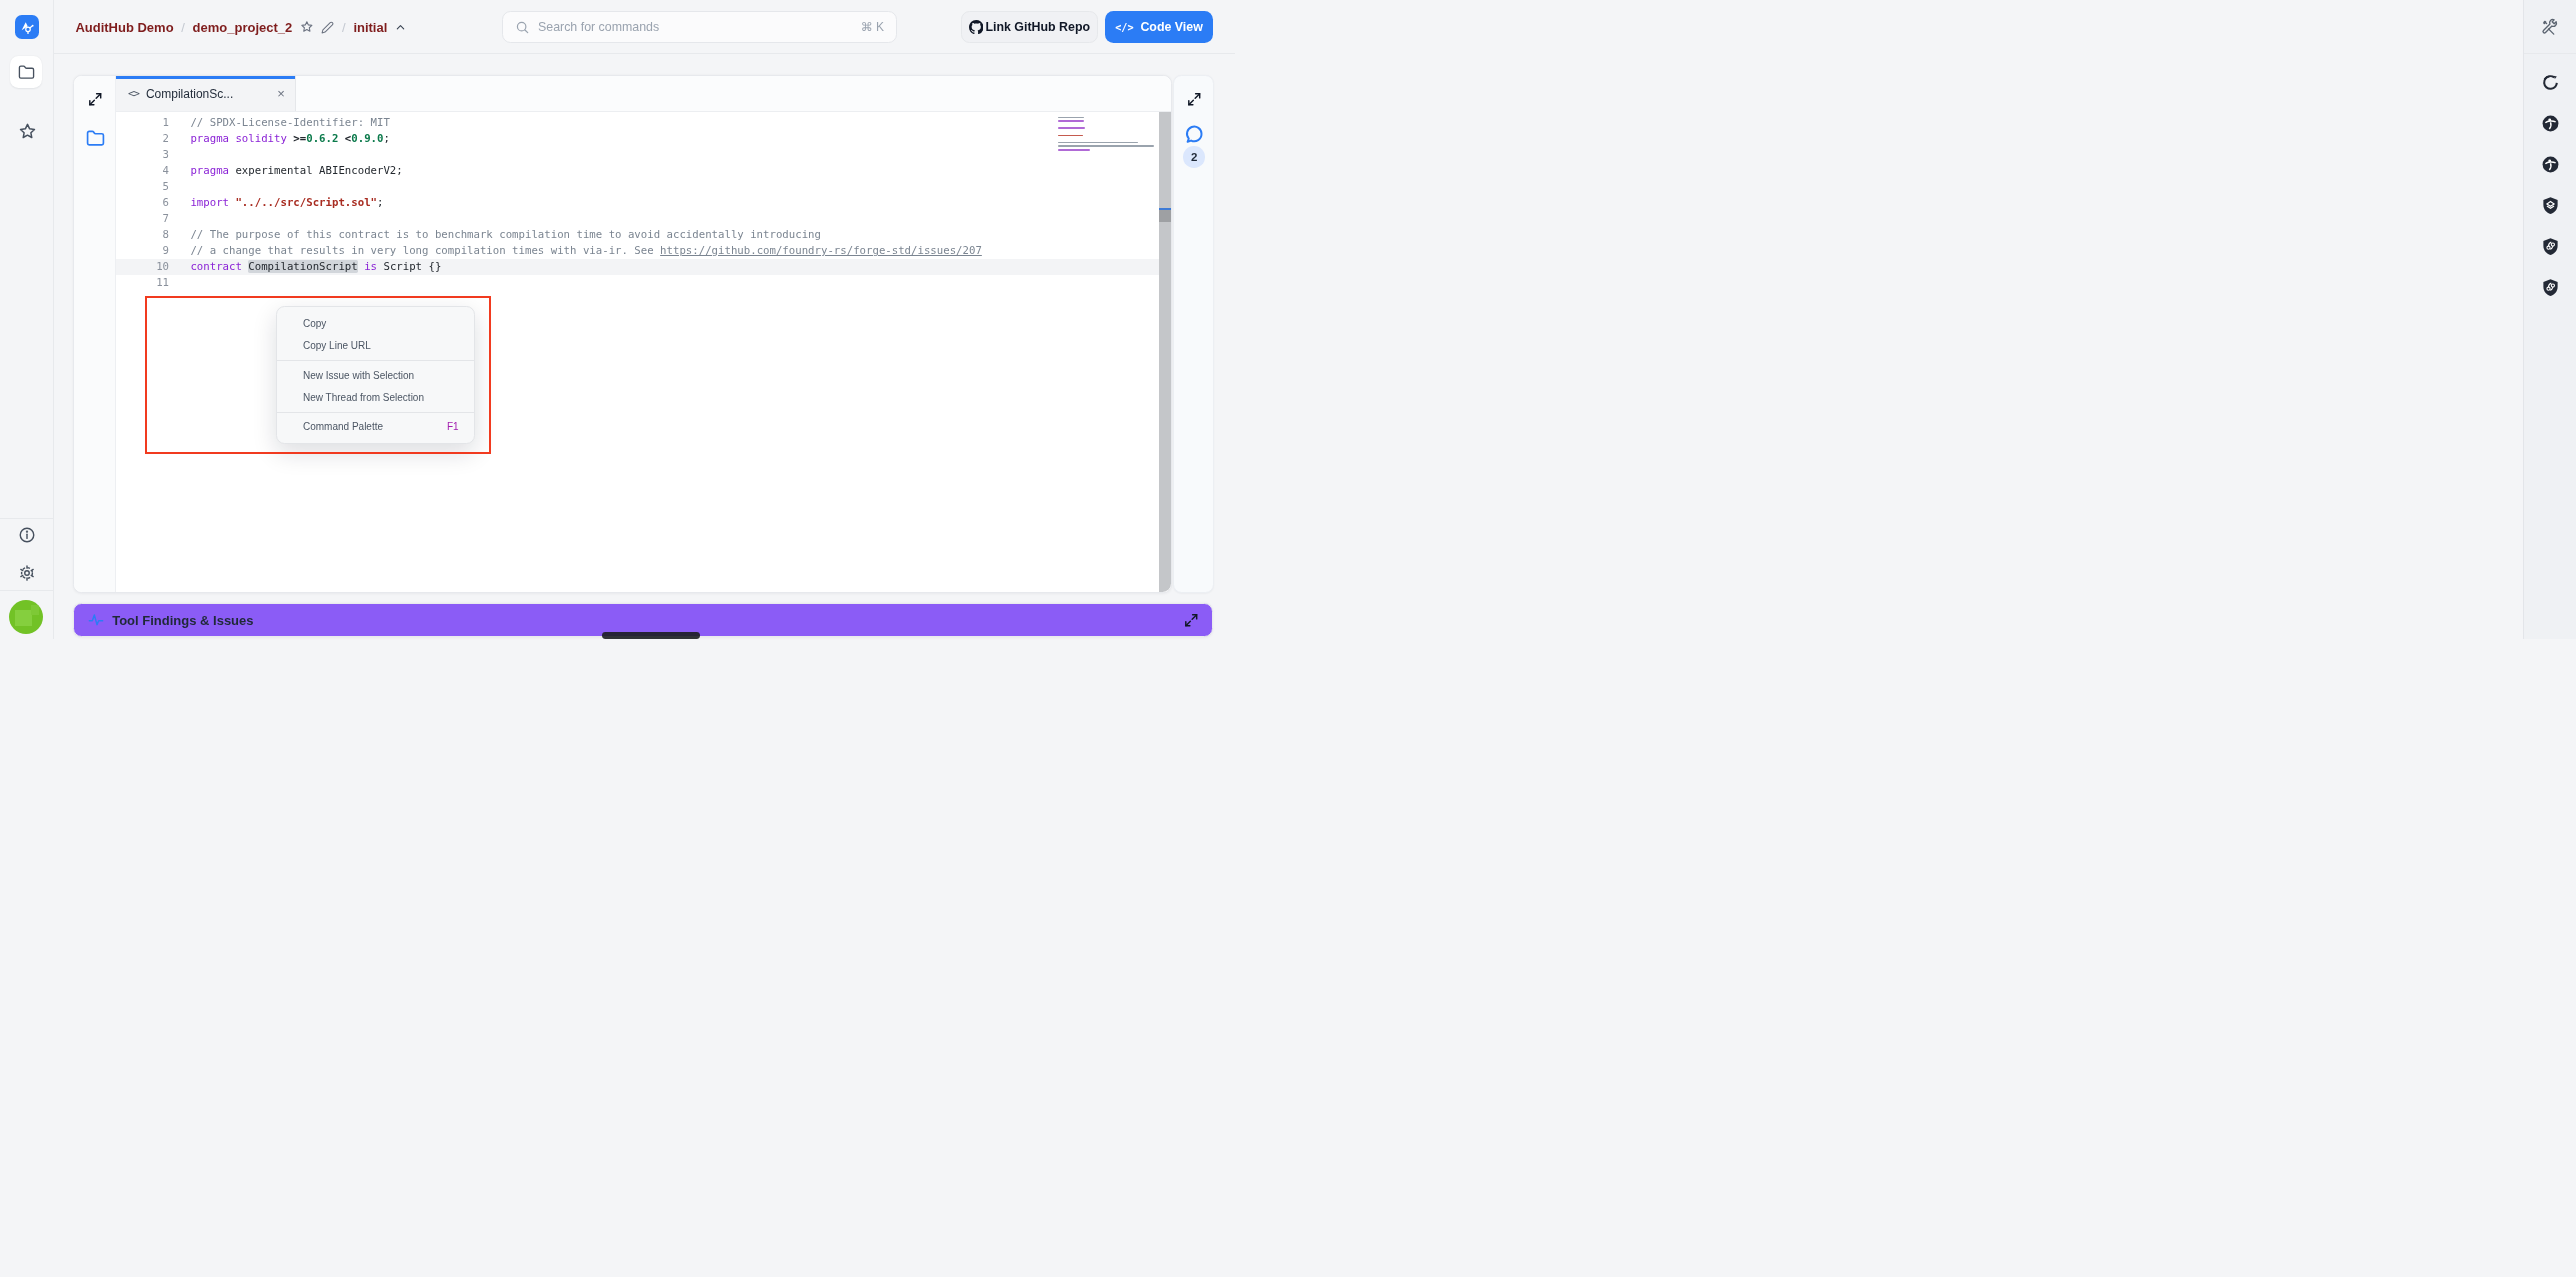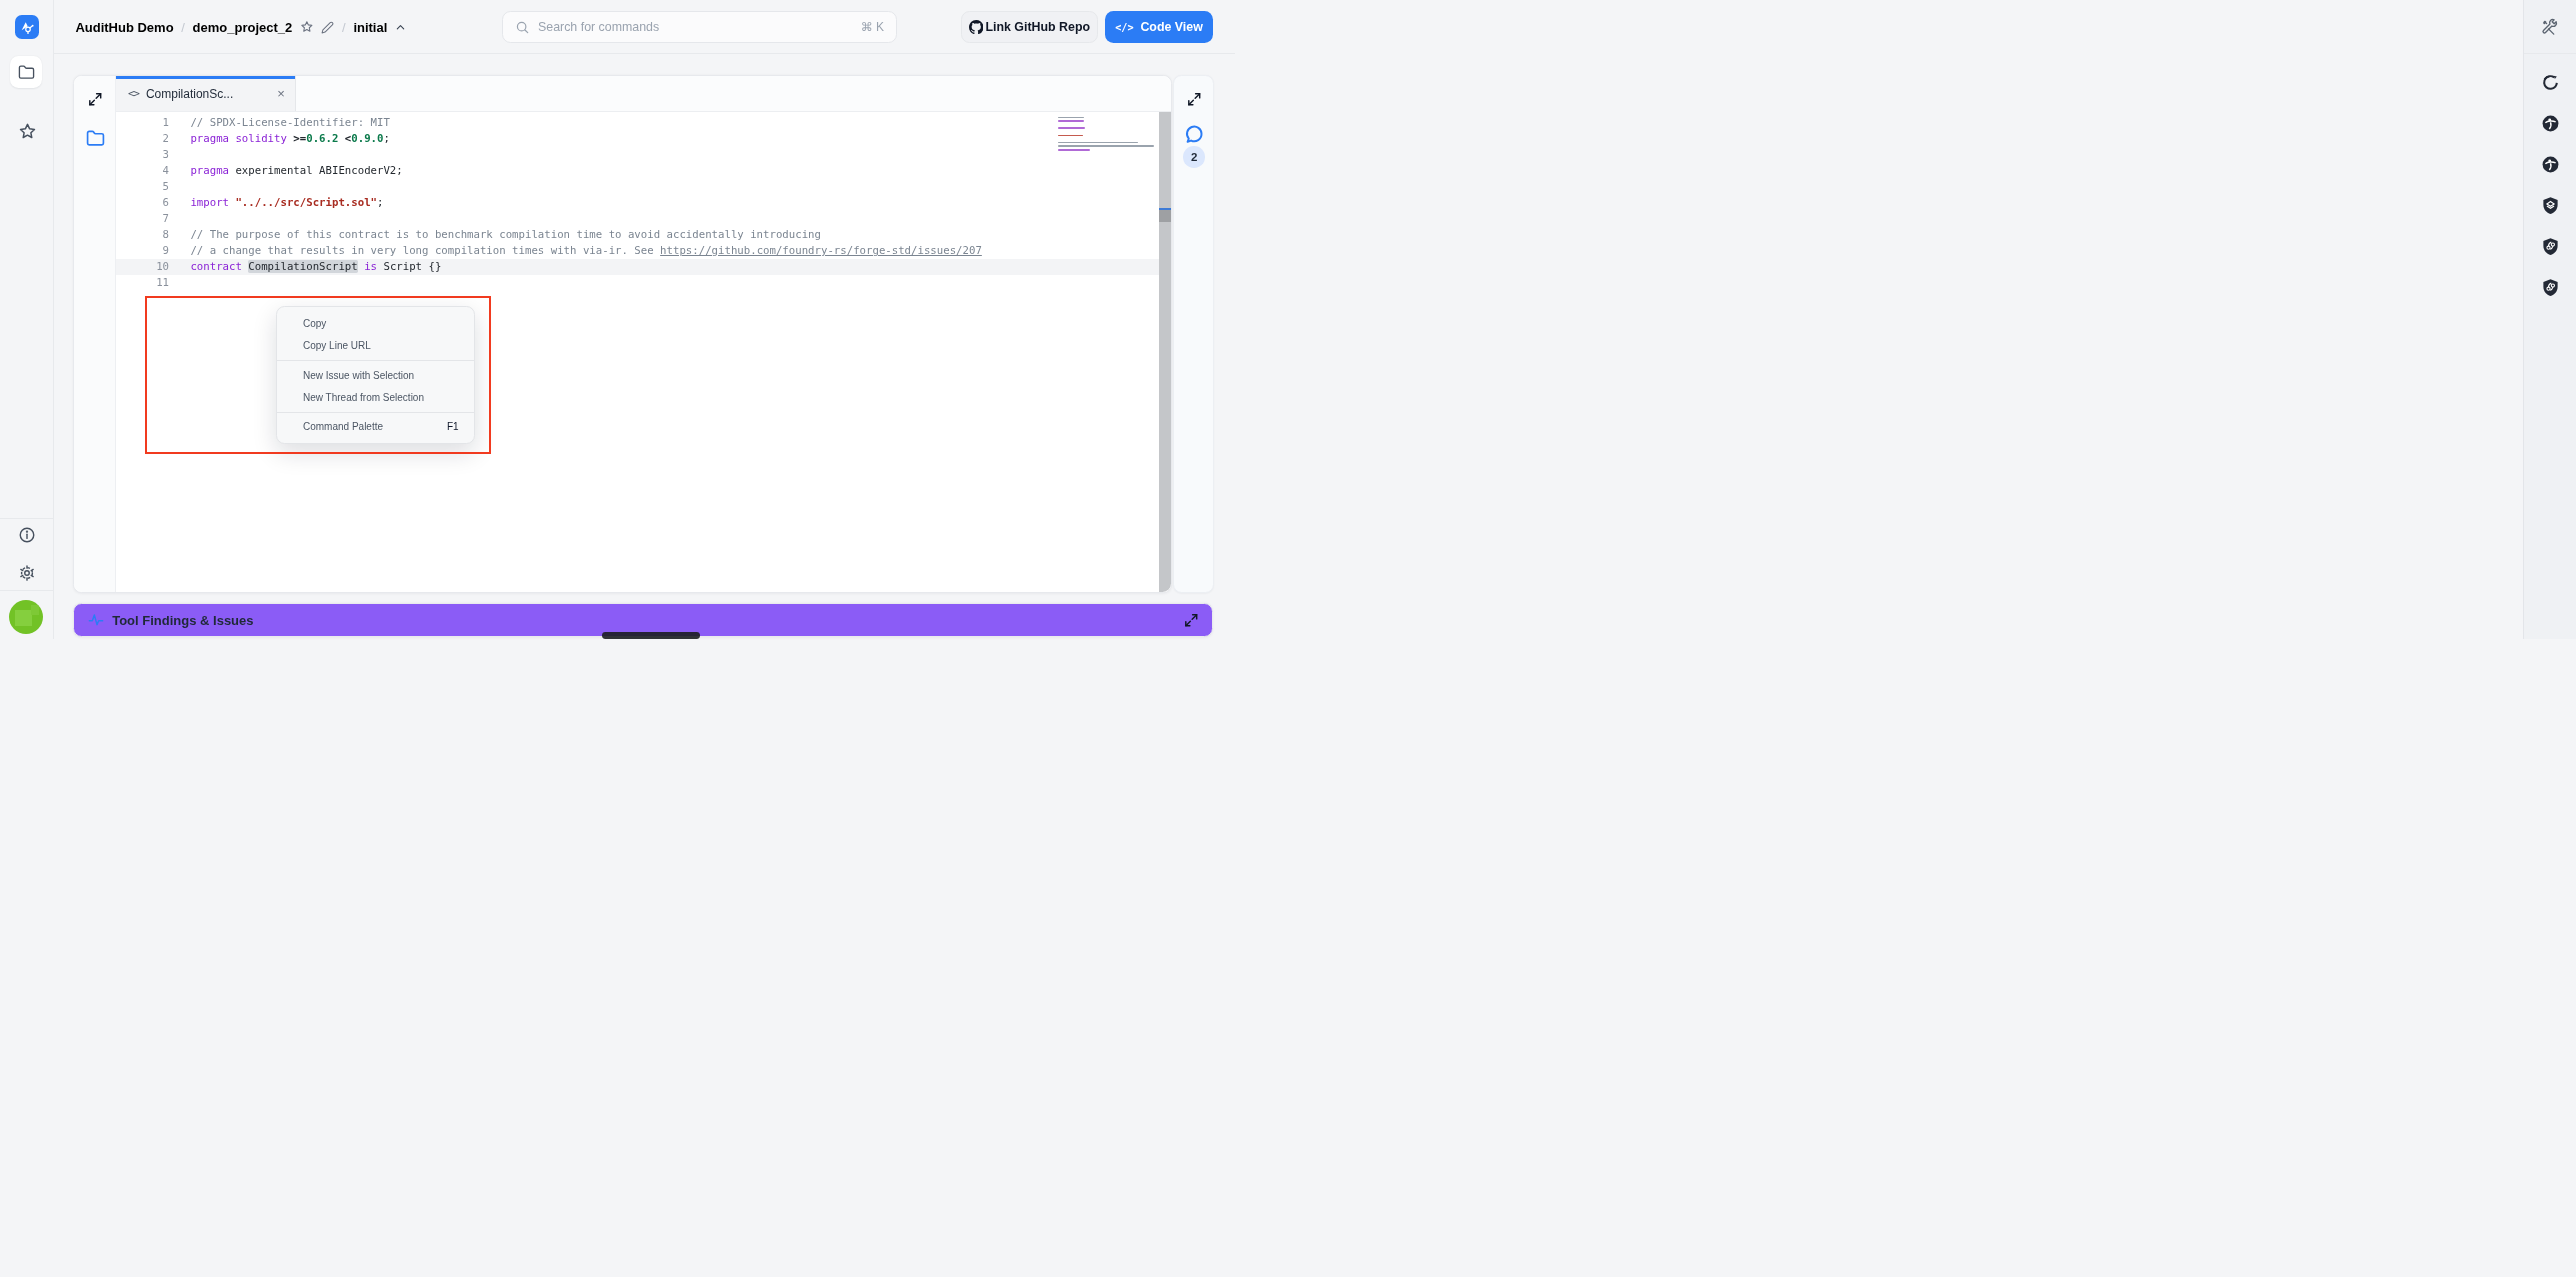--- a/index.html
+++ b/index.html
@@ -17,21 +17,21 @@
   .side-icon{position:absolute;left:0;width:54px;display:flex;justify-content:center;color:#46505e}
   .side-divider{position:absolute;left:0;width:54px;height:0.9px;background:#e7e9ec}
   .avatar{position:absolute;left:9.4px;top:600px;width:34px;height:34px;border-radius:50%;background:#72c226;overflow:hidden}
   .avatar .p1{position:absolute;left:6px;top:10.2px;width:17px;height:15.4px;background:#85cf3e}
   .avatar .p2{position:absolute;left:21.4px;top:5.1px;width:8.5px;height:10.2px;background:#7ec936}
 
   
   .topbar{position:absolute;left:54px;top:0;width:1181px;height:54px;background:#f4f5f7;
     border-bottom:0.9px solid #e7e9ec;z-index:20}
   .breadcrumb{position:absolute;left:21.4px;top:0;height:54px;display:flex;align-items:center;gap:7.7px;font-size:13px}
-  .crumb{font-weight:600;color:#000000}
+  .crumb{font-weight:600;color:#7f1d1d}
   .crumb-sep{color:#c4c9d1;font-weight:400}
   .crumb-ico{color:#6b7280;display:flex;align-items:center}
   .search-box{position:absolute;left:448px;top:11px;width:395px;height:32px;background:#fbfbfc;border:0.9px solid #e5e7eb;
     border-radius:8.5px;display:flex;align-items:center;padding:0 12px;gap:8.5px}
   .search-ph{color:#9aa3af;font-size:12.4px;flex:1}
   .search-kbd{color:#9aa3af;font-size:12px}
   .gh-btn{position:absolute;left:907px;top:11px;width:137px;height:32px;border-radius:8.5px;background:#f0f1f4;
     border:0.9px solid #e6e8eb;display:flex;align-items:center;justify-content:center;gap:2px;font-size:12.4px;font-weight:600;color:#111827}
   .cv-btn{position:absolute;left:1051px;top:11px;width:108px;height:32px;border-radius:8.5px;background:#2b7cf5;
     display:flex;align-items:center;justify-content:center;gap:6.8px;font-size:12.4px;font-weight:600;color:#ffffff}
@@ -76,21 +76,21 @@
   .mm-bar{height:1.7px;border-radius:0.9px}
   .vscroll{position:absolute;right:0;top:0;bottom:0;width:12px;background:#c4c6c9}
   .vscroll .mark{position:absolute;left:0;top:96px;width:100%;height:2.1px;background:#3e7bd6}
   .vscroll .thumb{position:absolute;left:0;top:98px;width:100%;height:12px;background:#9ea0a3}
 
   
   .red-rect{position:absolute;left:71px;top:220px;width:346px;height:158px;border:2.1px solid #f13a1f;z-index:12;pointer-events:none}
   .ctx-menu{position:absolute;left:202px;top:230px;width:199px;background:#f7f8f9;border:0.9px solid #e3e5e8;border-radius:8.5px;
     box-shadow:0 8.5px 24px rgba(16,24,40,.14);z-index:10;padding:5.1px 0}
   .ctx-item{height:22px;display:flex;align-items:center;padding:0 15.4px 0 26px;font-size:10px;color:#4b5563}
-  .ctx-item .sc{margin-left:auto;color:#0f172a}
+  .ctx-item .sc{margin-left:auto;color:#a21caf}
   .ctx-div{height:0.9px;background:#e3e5e8;margin:3.4px 0}
 
   
   .strip-card{position:absolute;left:1119px;top:21.4px;width:41px;height:518px;background:#f8fafc;
     border:0.9px solid #eceff3;border-radius:8.5px;box-shadow:0 0.9px 1.7px rgba(16,24,40,.04)}
   .strip-expand{position:absolute;left:13px;top:15.4px;color:#111827}
   .strip-chat{position:absolute;left:10.2px;top:48px;color:#2b7cf5}
   .strip-badge{position:absolute;left:9.4px;top:70px;width:21.4px;height:21.4px;border-radius:50%;background:#dbe7fd;
     display:flex;align-items:center;justify-content:center;font-size:11.5px;font-weight:700;color:#1f2937}
 

